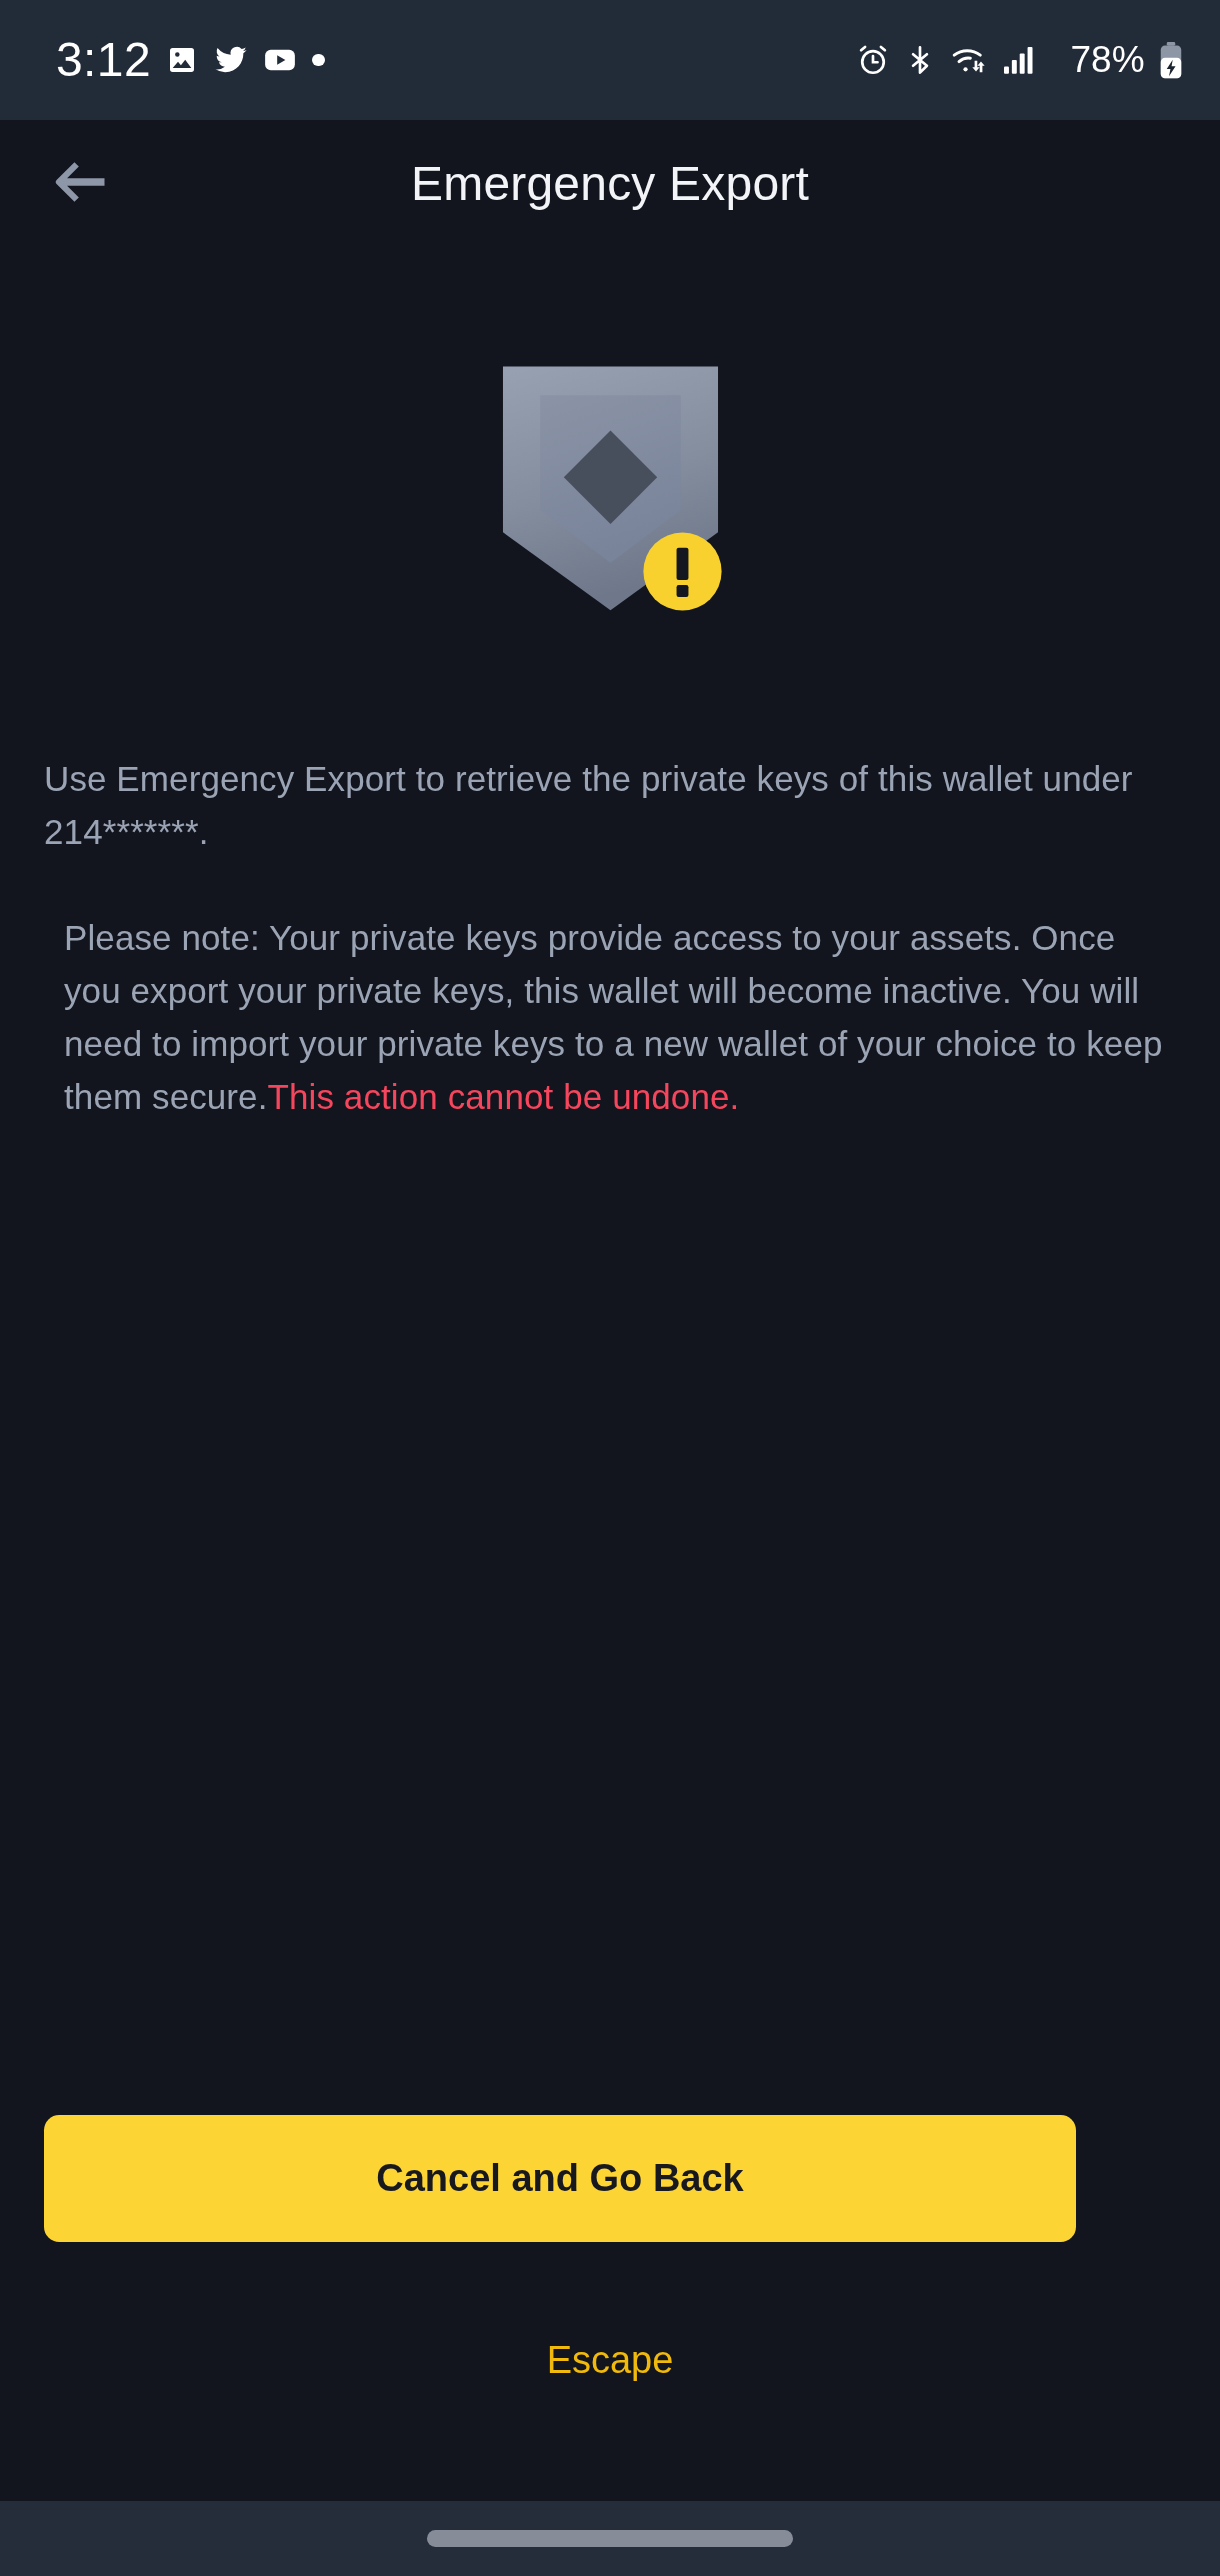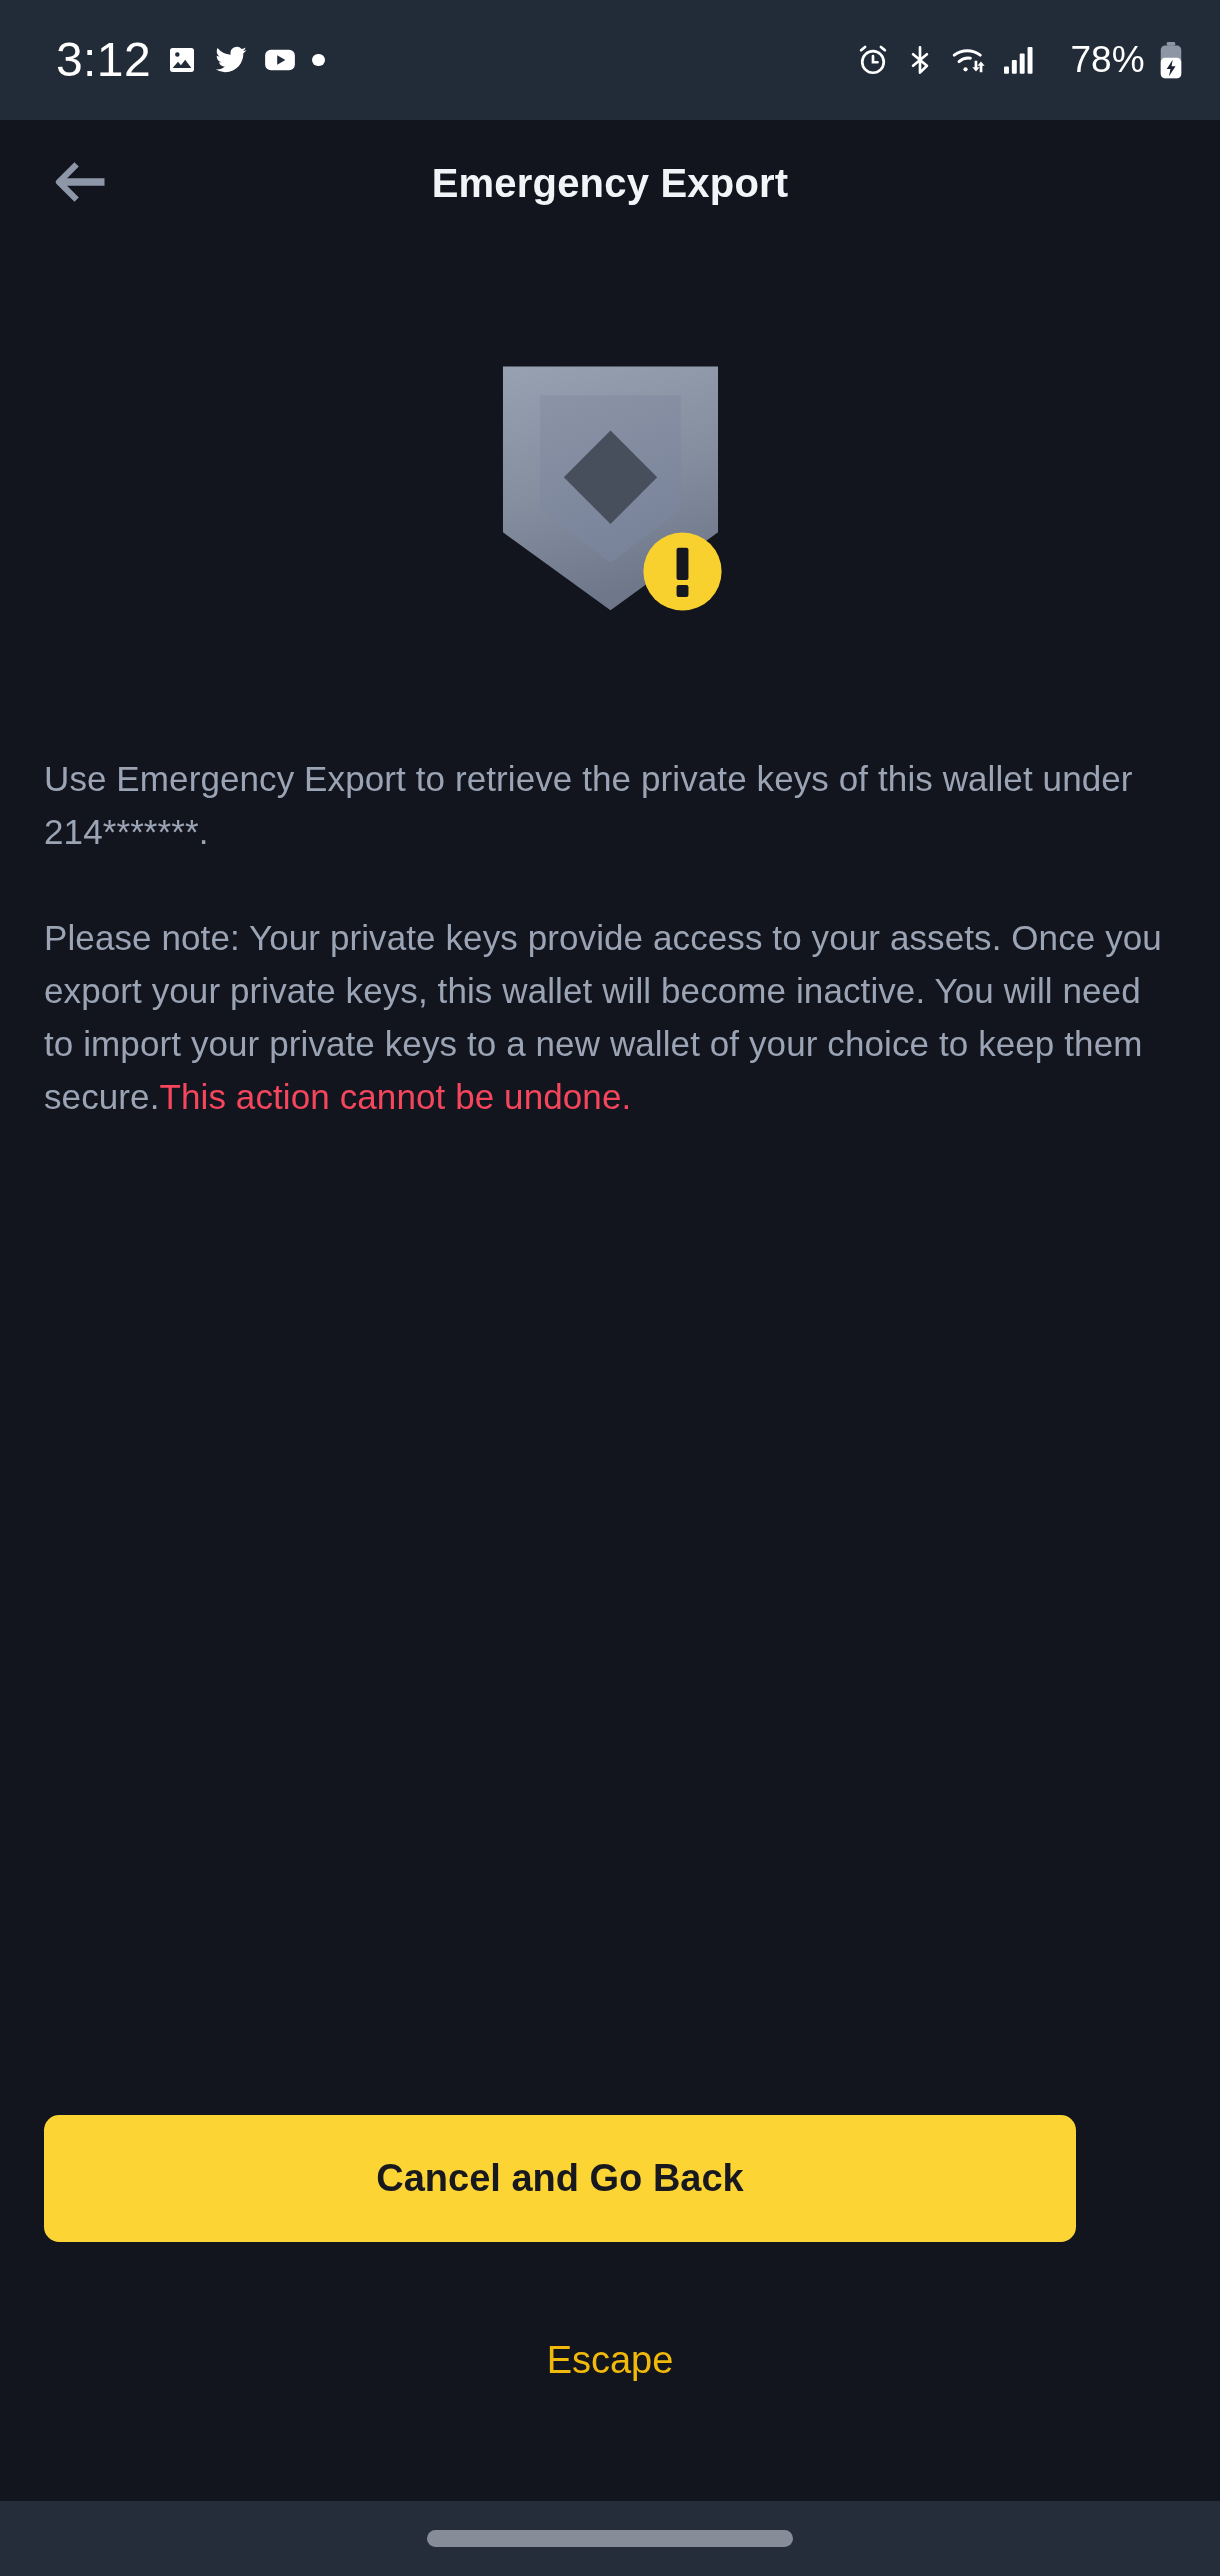--- a/index.html
+++ b/index.html
@@ -46,40 +46,40 @@
     display:flex; align-items:center;
   }
   .back-btn {
     position:absolute; left:44px; top:50%;
     transform:translateY(-50%);
     width:73px; height:73px;
     display:flex; align-items:center; justify-content:center;
   }
   .page-title {
     width:100%; text-align:center;
-    color:#f2f4f7; font-size:40px; font-weight:bold;
+    color:#f2f4f7; font-size:48px; font-weight:normal;
     letter-spacing:0.2px;
   }
 
   
   .hero {
     position:absolute; top:363px; left:0; width:1220px;
     display:flex; justify-content:center;
   }
   .shield-wrap { position:relative; width:229px; height:254px; }
 
   
   .body-copy {
     position:absolute; left:44px; top:752px; width:1135px;
   }
   .para {
     color:#9ba4b4; font-size:35px; line-height:53px;
     font-weight:400; letter-spacing:0.1px;
   }
-  .para + .para { margin-top:53px; }
+  .para + .para { margin-top:53px;margin-left:20px; }
   .danger { color:#f6465d; }
 
   
   .primary-btn {
     position:absolute; left:44px; top:2115px;
     width:1032px; height:127px;
     background:#fcd535; border:none; border-radius:15.3px;
     color:#18191f; font-size:38px; font-weight:bold;
     font-family:"Liberation Sans", sans-serif;
     display:flex; align-items:center; justify-content:center;

